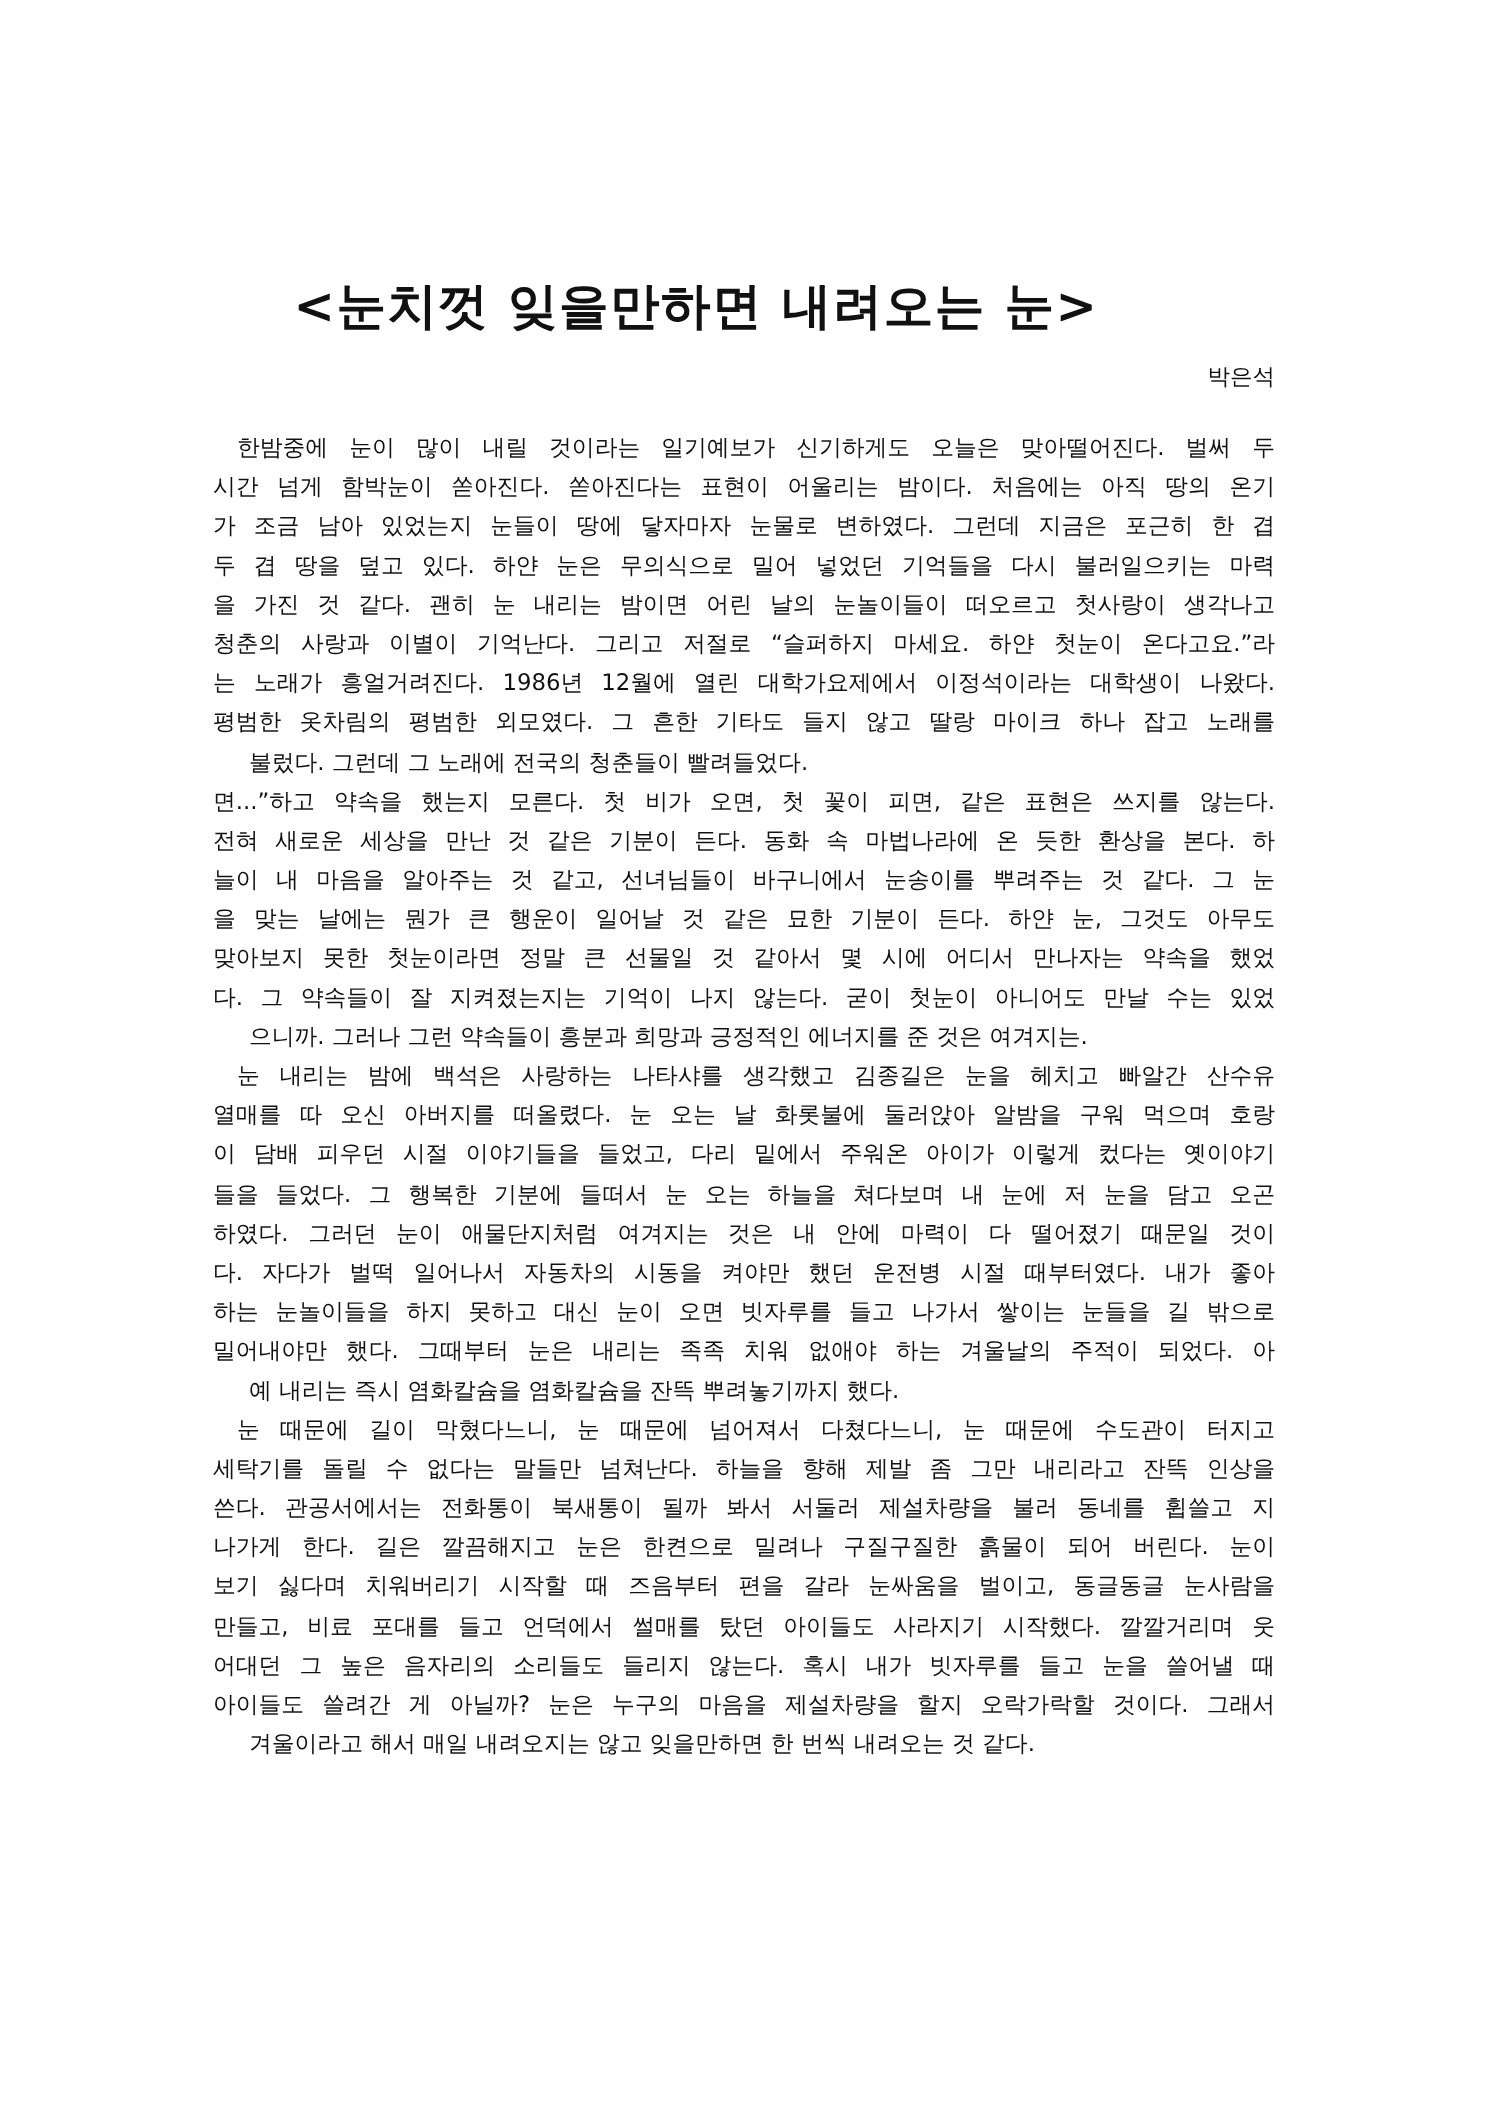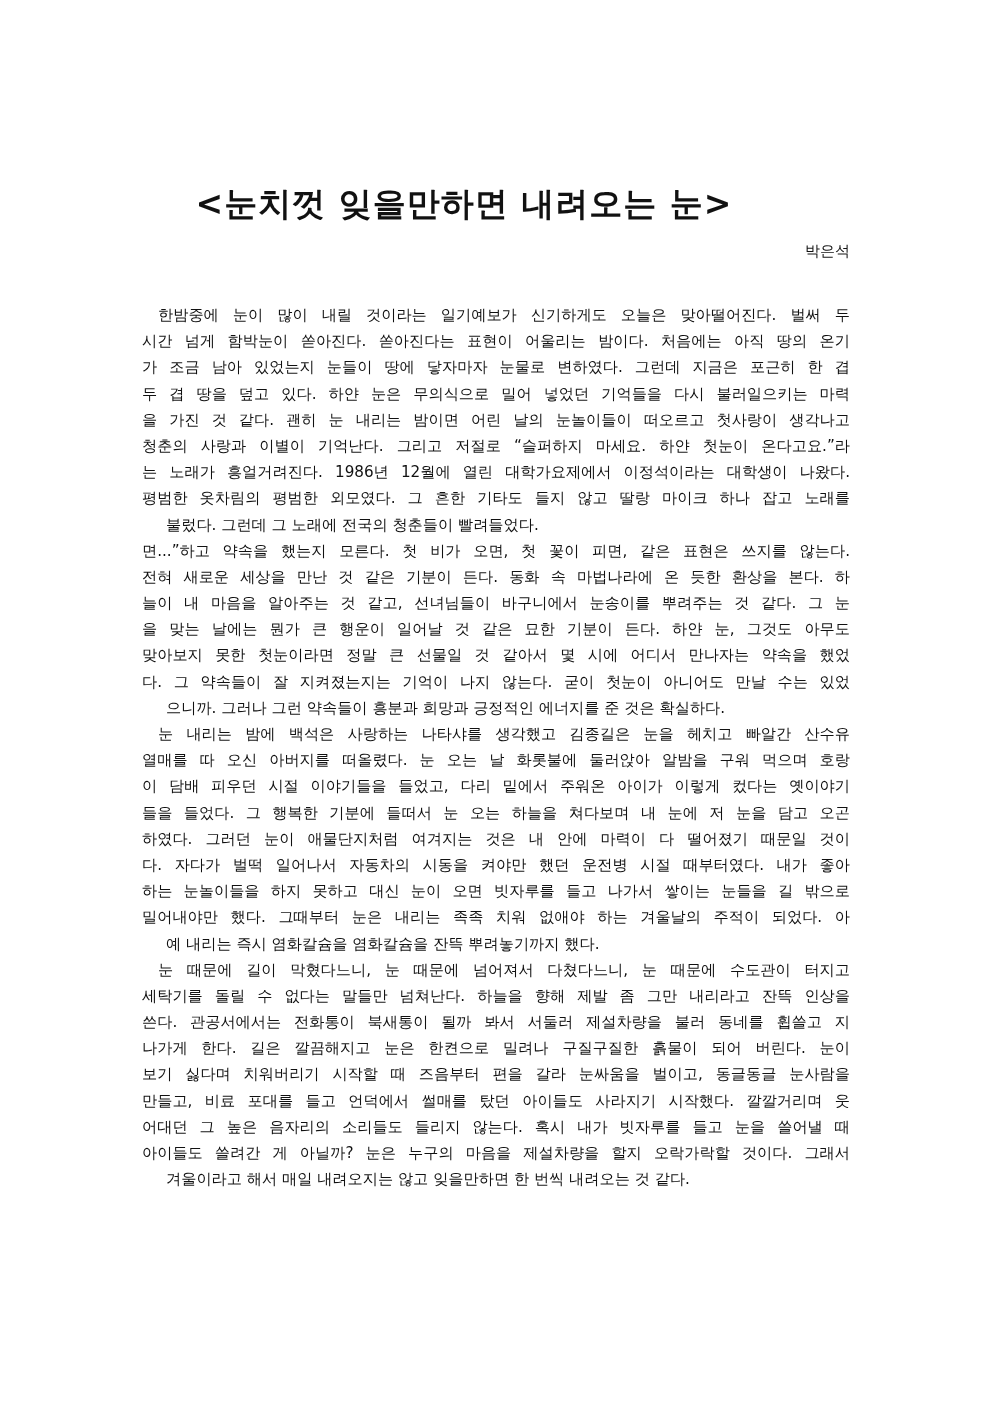--- a/index.html
+++ b/index.html
@@ -1,19 +1,19 @@
 <!DOCTYPE html>
 <html><head>
 <meta charset="utf-8">
 <style>
   html, body { margin:0; padding:0; background:#ffffff; }
   body { width:992px; height:1403px; position:relative; overflow:hidden; font-family:"DejaVu Sans", sans-serif; color:#111; }
   .title { position:absolute; top:160px; left:0; width:928px; text-align:center; font-size:33px; font-weight:bold; letter-spacing:1px; }
   .author { position:absolute; top:242px; right:142px; font-size:15px; }
-  .body { position:absolute; top:302px; left:142px; width:708px; }
+  .body { position:absolute; top:285px; left:142px; width:708px; }
   .line { height:26.2px; line-height:26.2px; font-size:15.2px; white-space:nowrap; text-align:justify; text-align-last:justify; overflow:hidden; }
   .line.last { text-align-last:left;margin-left:24px; }
   .line.indent { padding-left:16px; }
 </style>
 </head>
 <body>
 
 <h1 class="title">&lt;눈치껏 잊을만하면 내려오는 눈&gt;</h1>
 <div class="author">박은석</div>
 
@@ -29,21 +29,21 @@
       <div class="line">평범한 옷차림의 평범한 외모였다. 그 흔한 기타도 들지 않고 딸랑 마이크 하나 잡고 노래를</div>
       <div class="line last">불렀다. 그런데 그 노래에 전국의 청춘들이 빨려들었다.</div>
     </div>
     <div>
       <div class="line">면...”하고 약속을 했는지 모른다. 첫 비가 오면, 첫 꽃이 피면, 같은 표현은 쓰지를 않는다.</div>
       <div class="line">전혀 새로운 세상을 만난 것 같은 기분이 든다. 동화 속 마법나라에 온 듯한 환상을 본다. 하</div>
       <div class="line">늘이 내 마음을 알아주는 것 같고, 선녀님들이 바구니에서 눈송이를 뿌려주는 것 같다. 그 눈</div>
       <div class="line">을 맞는 날에는 뭔가 큰 행운이 일어날 것 같은 묘한 기분이 든다. 하얀 눈, 그것도 아무도</div>
       <div class="line">맞아보지 못한 첫눈이라면 정말 큰 선물일 것 같아서 몇 시에 어디서 만나자는 약속을 했었</div>
       <div class="line">다. 그 약속들이 잘 지켜졌는지는 기억이 나지 않는다. 굳이 첫눈이 아니어도 만날 수는 있었</div>
-      <div class="line last">으니까. 그러나 그런 약속들이 흥분과 희망과 긍정적인 에너지를 준 것은 확실하다.</div>
+      <div class="line last">으니까. 그러나 그런 약속들이 흥분과 희망과 긍정적인 에너지를 준 것은 여겨지는.</div>
     </div>
     <div>
       <div class="line indent">눈 내리는 밤에 백석은 사랑하는 나타샤를 생각했고 김종길은 눈을 헤치고 빠알간 산수유</div>
       <div class="line">열매를 따 오신 아버지를 떠올렸다. 눈 오는 날 화롯불에 둘러앉아 알밤을 구워 먹으며 호랑</div>
       <div class="line">이 담배 피우던 시절 이야기들을 들었고, 다리 밑에서 주워온 아이가 이렇게 컸다는 옛이야기</div>
       <div class="line">들을 들었다. 그 행복한 기분에 들떠서 눈 오는 하늘을 쳐다보며 내 눈에 저 눈을 담고 오곤</div>
       <div class="line">하였다. 그러던 눈이 애물단지처럼 여겨지는 것은 내 안에 마력이 다 떨어졌기 때문일 것이</div>
       <div class="line">다. 자다가 벌떡 일어나서 자동차의 시동을 켜야만 했던 운전병 시절 때부터였다. 내가 좋아</div>
       <div class="line">하는 눈놀이들을 하지 못하고 대신 눈이 오면 빗자루를 들고 나가서 쌓이는 눈들을 길 밖으로</div>
       <div class="line">밀어내야만 했다. 그때부터 눈은 내리는 족족 치워 없애야 하는 겨울날의 주적이 되었다. 아</div>

